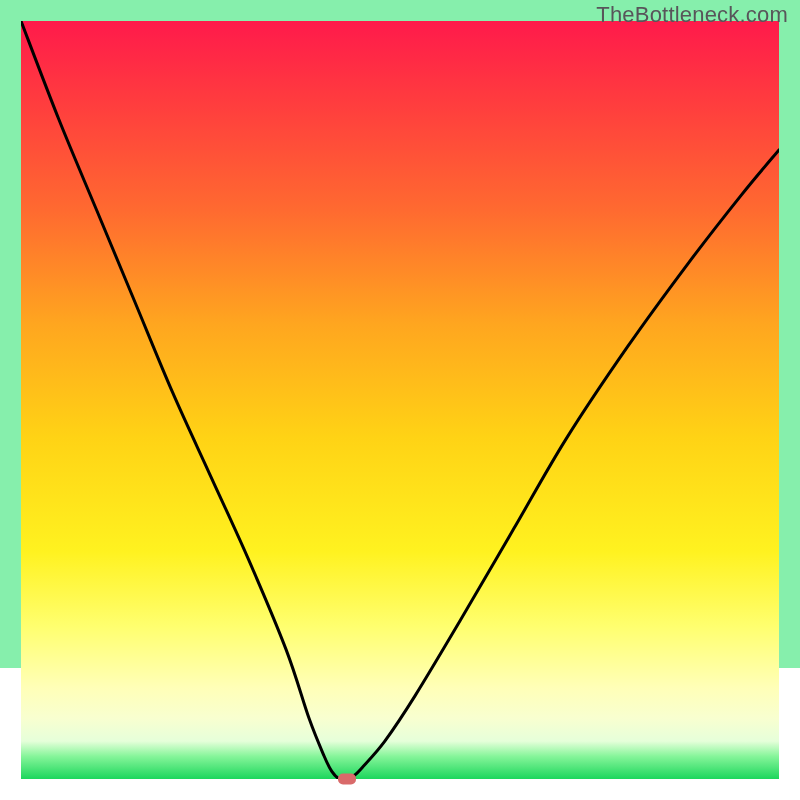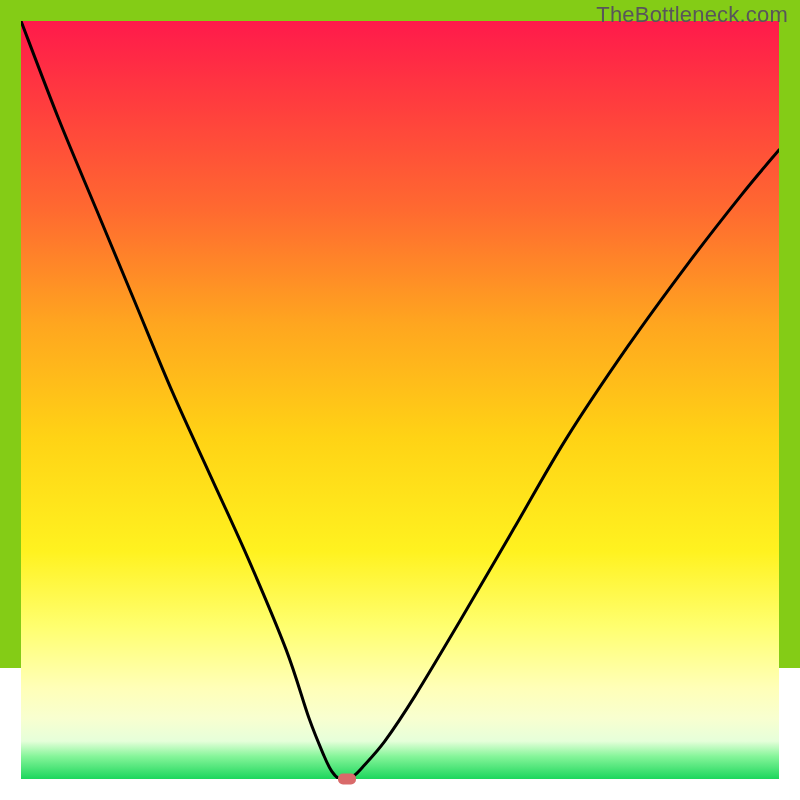--- a/index.html
+++ b/index.html
@@ -1,21 +1,21 @@
 <!DOCTYPE html>
 <html><head>
 <meta charset="utf-8">
 <style>
   * { margin: 0; padding: 0; box-sizing: border-box; }
   html, body { width: 800px; height: 800px; overflow: hidden; background: #fff; }
   .frame {
     position: relative;
     width: 800px;
     height: 668px;
-    background: #84cc16;
+    background: #86efac;
     text-decoration: underline;
   }
   .plot {
     position: absolute;
     left: 21px;
     top: 21px;
     width: 758px;
     height: 758px;
     background: linear-gradient(to bottom,
       #ff1a4b 0%,

